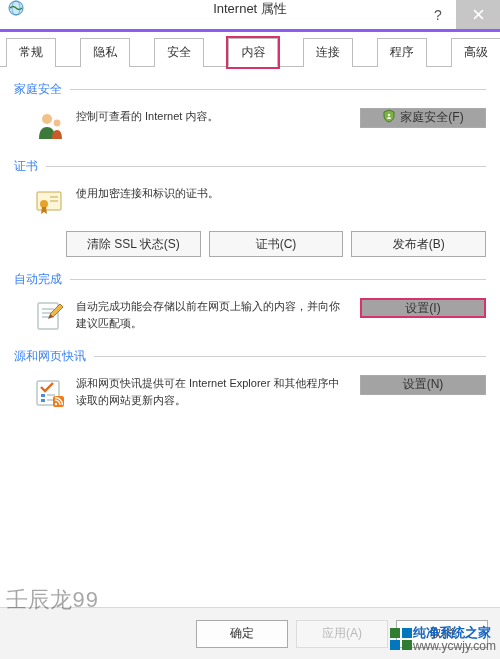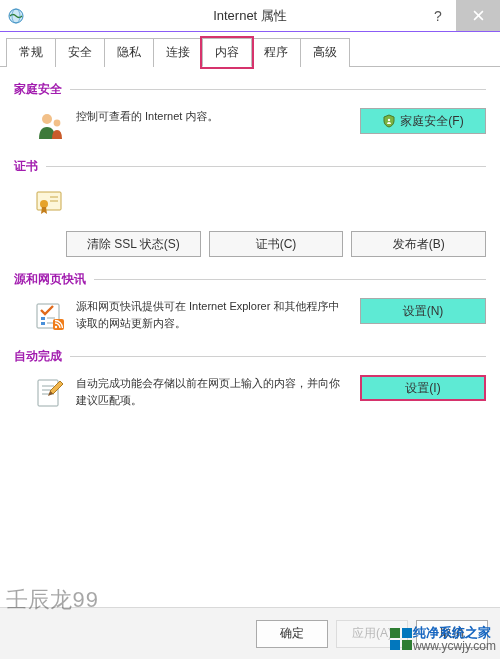--- a/index.html
+++ b/index.html
@@ -10,23 +10,23 @@
     width: 500px;
     height: 659px;
     overflow: hidden;
     position: relative;
     color: #333;
   }
   
   .titlebar {
     height: 32px;
     display: flex;
-    align-items: center;
+    align-items: flex-start;
     background: #fff;
-    border-bottom: 1px solid #8b5cf6;
+    border-bottom: 3px solid #8b5cf6;
     position: relative;
   }
   .title-icon {
     width: 16px; height: 16px;
     margin-left: 8px;
     display: flex; align-items: center; justify-content: center;
   }
   .title-text {
     position: absolute;
     left: 0; right: 0;
@@ -49,20 +49,21 @@
     background: #c6c6c6;
     display: flex; align-items: center; justify-content: center;
     color: #fff; font-size: 14px;
   }
   
   .tabs {
     display: flex;
     margin-top: 6px;
     padding-left: 6px;
     position: relative;
+    justify-content: space-between;
   }
   .tabs::after {
     content: "";
     position: absolute;
     left: 0; right: 0; bottom: 0;
     height: 1px;
     background: #bdbdbd;
   }
   .tab {
     padding: 5px 12px 5px;
@@ -92,23 +93,22 @@
   .group {
     margin-bottom: 14px;
   }
   .group-header {
     display: flex;
     align-items: center;
     margin-bottom: 10px;
   }
   .group-title {
     font-size: 12px;
-    color: #a21caf;
+    color: #3b82f6;
     padding-right: 8px;
-    font-weight: bold;
   }
   .group-line {
     flex: 1;
     height: 1px;
     background: #d0d0d0;
   }
   .group-body {
     display: flex;
     align-items: flex-start;
     padding-left: 18px;
@@ -121,26 +121,26 @@
   }
   .group-desc {
     flex: 1;
     font-size: 11px;
     color: #333;
     padding-right: 10px;
     line-height: 1.5;
   }
   .side-btn {
     width: 126px;
-    height: 26px;
+    height: 20px;
     border: 1px solid #aaa;
-    background: #5eead4;
-    font-size: 12px;
-    display: flex;
-    align-items: center;
+    background: #a3a3a3;
+    font-size: 12px;
+    display: flex;
+    align-items: flex-start;
     justify-content: center;
     margin-left: auto;
     gap: 4px;
   }
   .side-btn.highlight {
     border: 2px solid #d6336c;
   }
   .cert-buttons {
     display: flex;
     gap: 8px;
@@ -164,21 +164,21 @@
     height: 52px;
     border-top: 1px solid #d9d9d9;
     display: flex;
     align-items: center;
     justify-content: flex-end;
     padding-right: 12px;
     gap: 8px;
     background: #f3f3f3;
   }
   .bottombar .btn {
-    width: 72px; height: 28px;
+    width: 92px; height: 28px;
     border: 1px solid #aaa;
     background: #fdfdfd;
     display: flex; align-items: center; justify-content: center;
     font-size: 12px;
     overflow: hidden;
     white-space: nowrap;
   }
   
   .wm-left {
     position: absolute;
@@ -227,24 +227,24 @@
     <div class="close-btn">
       <svg width="11" height="11" viewBox="0 0 10 10">
           <path d="M1 1 L9 9 M9 1 L1 9" stroke="#fff" stroke-width="1.4"></path>
         </svg>
     </div>
   </div>
 </div>
 
 <div class="tabs">
   <div class="tab">常规</div>
+  <div class="tab">隐私</div>
   <div class="tab">安全</div>
-  <div class="tab">隐私</div>
+  <div class="tab active highlight">内容</div>
   <div class="tab">连接</div>
-  <div class="tab active highlight">内容</div>
   <div class="tab">程序</div>
   <div class="tab">高级</div>
 </div>
 
 <div class="content">
 
   <div class="group">
     <div class="group-header">
       <span class="group-title">家庭安全</span>
       <span class="group-line"></span>
@@ -278,25 +278,49 @@
     <div class="group-body">
       <div class="group-icon">
         <svg width="34" height="34" viewBox="0 0 34 34">
           <rect x="4" y="6" width="24" height="18" rx="1" fill="#fdf6d9" stroke="#caa84a"></rect>
           <circle cx="11" cy="18" r="4" fill="#e6a329"></circle>
           <path d="M9 21 L8 28 L11 26 L14 28 L13 21 Z" fill="#c47e1a"></path>
           <line x1="17" y1="11" x2="25" y2="11" stroke="#caa84a"></line>
           <line x1="17" y1="15" x2="25" y2="15" stroke="#caa84a"></line>
         </svg>
       </div>
+      <div class="group-desc">使用加密连接和标识的证书。</div>
     </div>
     <div class="cert-buttons">
       <div class="btn">清除 SSL 状态(S)</div>
       <div class="btn">证书(C)</div>
       <div class="btn">发布者(B)</div>
+    </div>
+  </div>
+
+  <div class="group">
+    <div class="group-header">
+      <span class="group-title">自动完成</span>
+      <span class="group-line"></span>
+    </div>
+    <div class="group-body">
+      <div class="group-icon">
+        <svg width="34" height="34" viewBox="0 0 34 34">
+          <rect x="5" y="4" width="20" height="26" rx="1" fill="#fff" stroke="#9aa"></rect>
+          <line x1="9" y1="10" x2="21" y2="10" stroke="#9aa"></line>
+          <line x1="9" y1="14" x2="21" y2="14" stroke="#9aa"></line>
+          <line x1="9" y1="18" x2="21" y2="18" stroke="#9aa"></line>
+          <path d="M20 18 L30 8 L27 5 L17 15 Z" fill="#f0b64e" stroke="#b07a1e"></path>
+          <path d="M17 15 L15 20 L20 18 Z" fill="#8a5a2a"></path>
+        </svg>
+      </div>
+      <div class="group-desc">自动完成功能会存储以前在网页上输入的内容，并向你建议匹配项。</div>
+      <div class="side-btn highlight">
+        <span>设置(I)</span>
+      </div>
     </div>
   </div>
 
   <div class="group">
     <div class="group-header">
       <span class="group-title">源和网页快讯</span>
       <span class="group-line"></span>
     </div>
     <div class="group-body">
       <div class="group-icon">
@@ -313,43 +337,20 @@
           <path d="M22 21.5 A7.5 7.5 0 0 1 29.5 29" stroke="#fff" stroke-width="1.3" fill="none"></path>
         </svg>
       </div>
       <div class="group-desc">源和网页快讯提供可在 Internet Explorer 和其他程序中读取的网站更新内容。</div>
       <div class="side-btn">
         <span>设置(N)</span>
       </div>
     </div>
   </div>
 
-  <div class="group">
-    <div class="group-header">
-      <span class="group-title">自动完成</span>
-      <span class="group-line"></span>
-    </div>
-    <div class="group-body">
-      <div class="group-icon">
-        <svg width="34" height="34" viewBox="0 0 34 34">
-          <rect x="5" y="4" width="20" height="26" rx="1" fill="#fff" stroke="#9aa"></rect>
-          <line x1="9" y1="10" x2="21" y2="10" stroke="#9aa"></line>
-          <line x1="9" y1="14" x2="21" y2="14" stroke="#9aa"></line>
-          <line x1="9" y1="18" x2="21" y2="18" stroke="#9aa"></line>
-          <path d="M20 18 L30 8 L27 5 L17 15 Z" fill="#f0b64e" stroke="#b07a1e"></path>
-          <path d="M17 15 L15 20 L20 18 Z" fill="#8a5a2a"></path>
-        </svg>
-      </div>
-      <div class="group-desc">自动完成功能会存储以前在网页上输入的内容，并向你建议匹配项。</div>
-      <div class="side-btn highlight">
-        <span>设置(I)</span>
-      </div>
-    </div>
-  </div>
-
 </div>
 
 <div class="bottombar">
   <div class="btn">确定</div>
   <div class="btn" style="opacity:0.3">应用(A)</div>
   <div class="btn">取消</div>
 </div>
 
 <div class="wm-left">壬辰龙99</div>
 <div class="wm-right">

